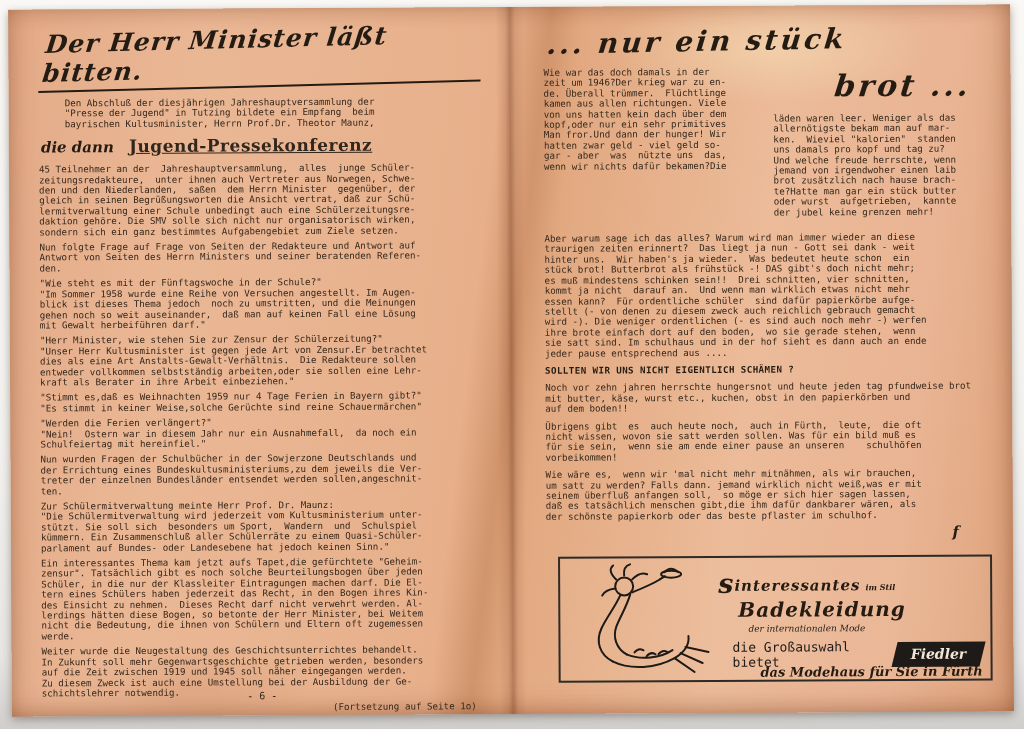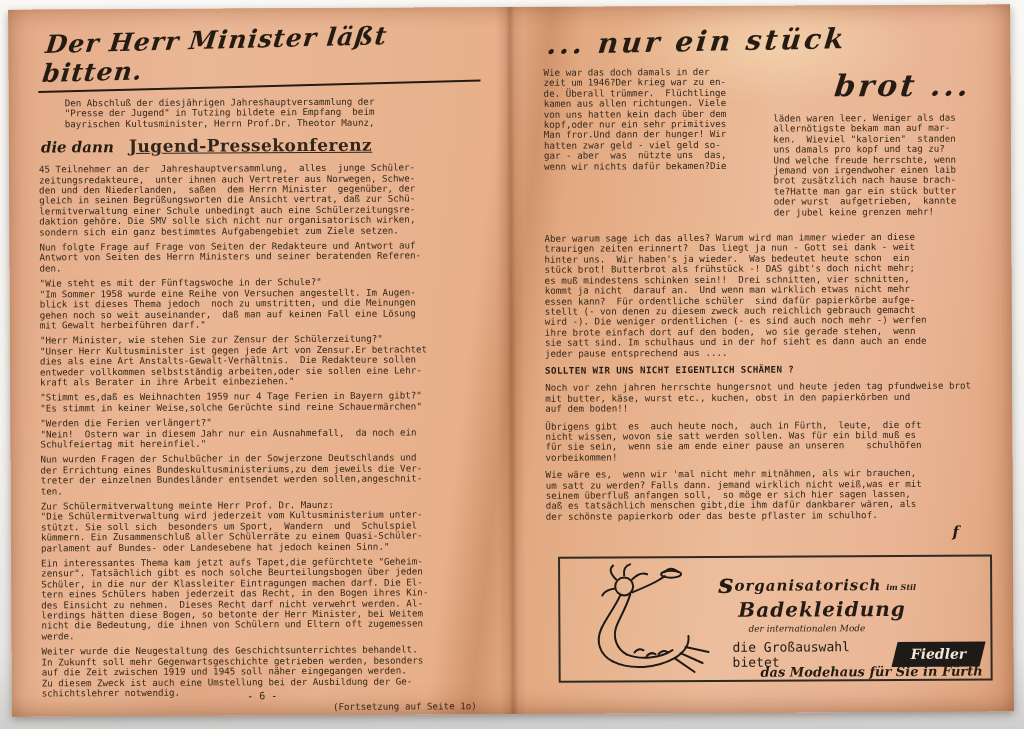--- a/index.html
+++ b/index.html
@@ -208,21 +208,21 @@
             <path d="M62,32 C58,45 52,54 48,64 C44,75 48,86 58,92"></path>
             <path d="M44,99 C62,108 88,106 106,96 C116,90 121,82 120,74"></path>
             <path d="M58,92 C72,98 92,96 104,88"></path>
             <path d="M106,96 L126,110 M112,91 L134,101 M117,85 L140,90"></path>
             <path d="M66,90 q4,-5 9,-2 M78,94 q4,-5 9,-2 M90,92 q4,-5 9,-2"></path>
           </g>
         </svg>
       </div>
       <div class="ad-text">
         <div class="brand hand">
-          <span class="cap">s</span><span>organisatorisch</span><span class="stil">im Stil</span>
+          <span class="cap">s</span><span>interessantes</span><span class="stil">im Stil</span>
         </div>
         <div class="product hand">Badekleidung</div>
         <div class="mode">der internationalen Mode</div>
         <div class="auswahl-row">
           <span class="auswahl">die Großauswahl bietet</span>
           <span class="flag"><span class="hand" style="color:#f3e6d8">Fiedler</span></span>
         </div>
         <div class="tagline hand">das Modehaus für Sie in Fürth</div>
       </div>
     </div>

